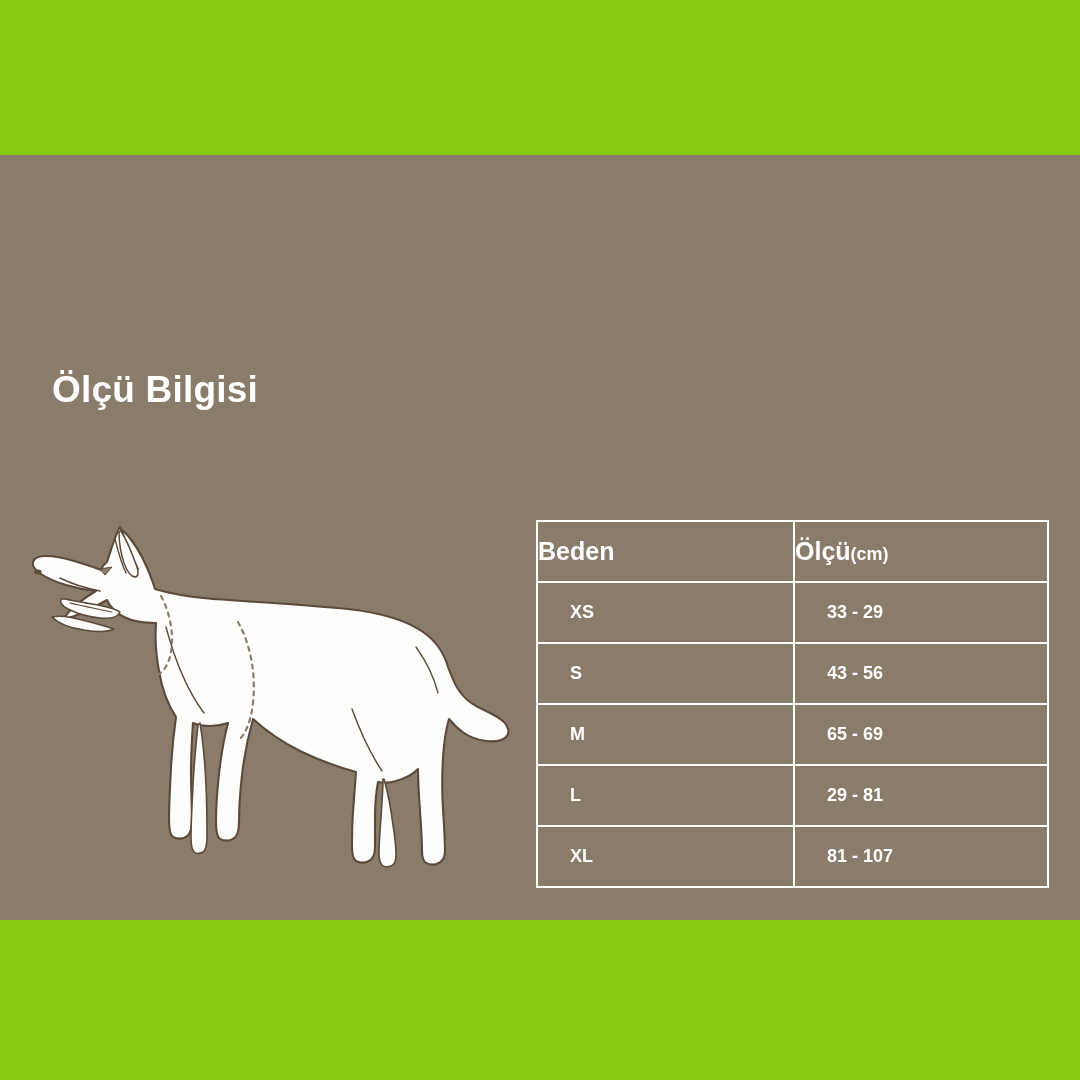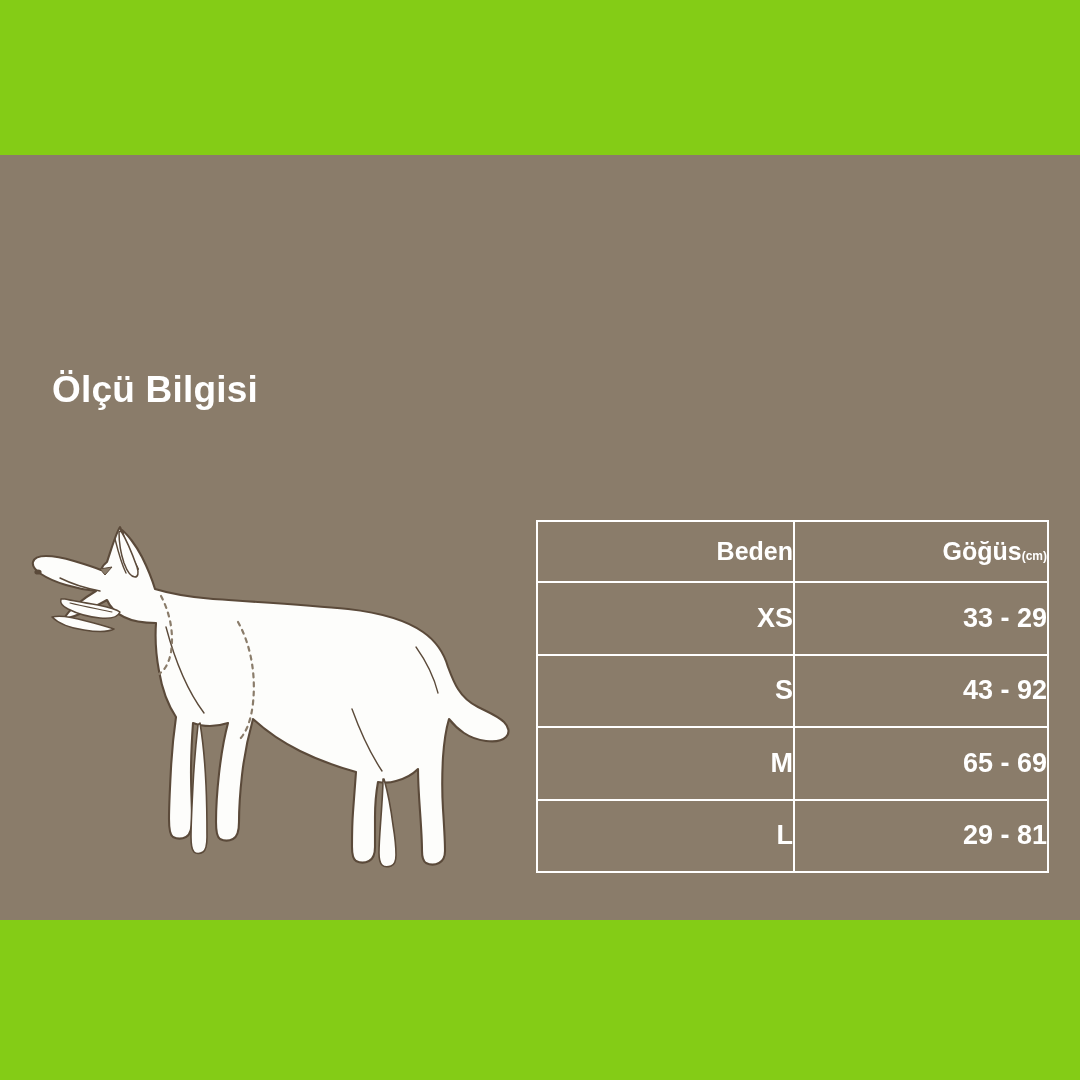--- a/index.html
+++ b/index.html
@@ -60,37 +60,38 @@
     top: 365px;
     width: 511px;
     height: 353px;
     border-collapse: collapse;
     table-layout: fixed;
   }
   #size-table th,
   #size-table td {
     border: 2px solid #ffffff;
     color: #ffffff;
-    text-align: right;
+    text-align: left;
     vertical-align: middle;
     padding: 0;
     height: 59px;
     font-weight: bold;
   }
   #size-table th {
     font-size: 25px;
   }
   #size-table td {
-    font-size: 27px;
+    font-size: 18px;
+    padding-left: 32px;
   }
   #size-table col.c1 { width: 257px; }
   #size-table col.c2 { width: 254px; }
 
   .unit {
-    font-size: 12px;
+    font-size: 18px;
     font-weight: bold;
     vertical-align: baseline;
   }
 </style>
 </head>
 <body>
 
 <div id="page">
 
   <div id="panel">
@@ -221,38 +222,42 @@
       <colgroup>
         <col class="c1">
         <col class="c2">
       </colgroup>
       <thead>
         <tr>
           <th>
             <span>Beden</span>
           </th>
           <th>
-            <span>Göğüs</span><span class="unit">(cm)</span>
+            <span>Ölçü</span><span class="unit">(cm)</span>
           </th>
         </tr>
       </thead>
       <tbody>
         <tr>
           <td>XS</td>
           <td>33 - 29</td>
         </tr>
         <tr>
           <td>S</td>
-          <td>43 - 92</td>
+          <td>43 - 56</td>
         </tr>
         <tr>
           <td>M</td>
           <td>65 - 69</td>
         </tr>
         <tr>
           <td>L</td>
           <td>29 - 81</td>
         </tr>
+        <tr>
+          <td>XL</td>
+          <td>81 - 107</td>
+        </tr>
       </tbody>
     </table>
 
   </div>
 </div>
 
 </body></html>

